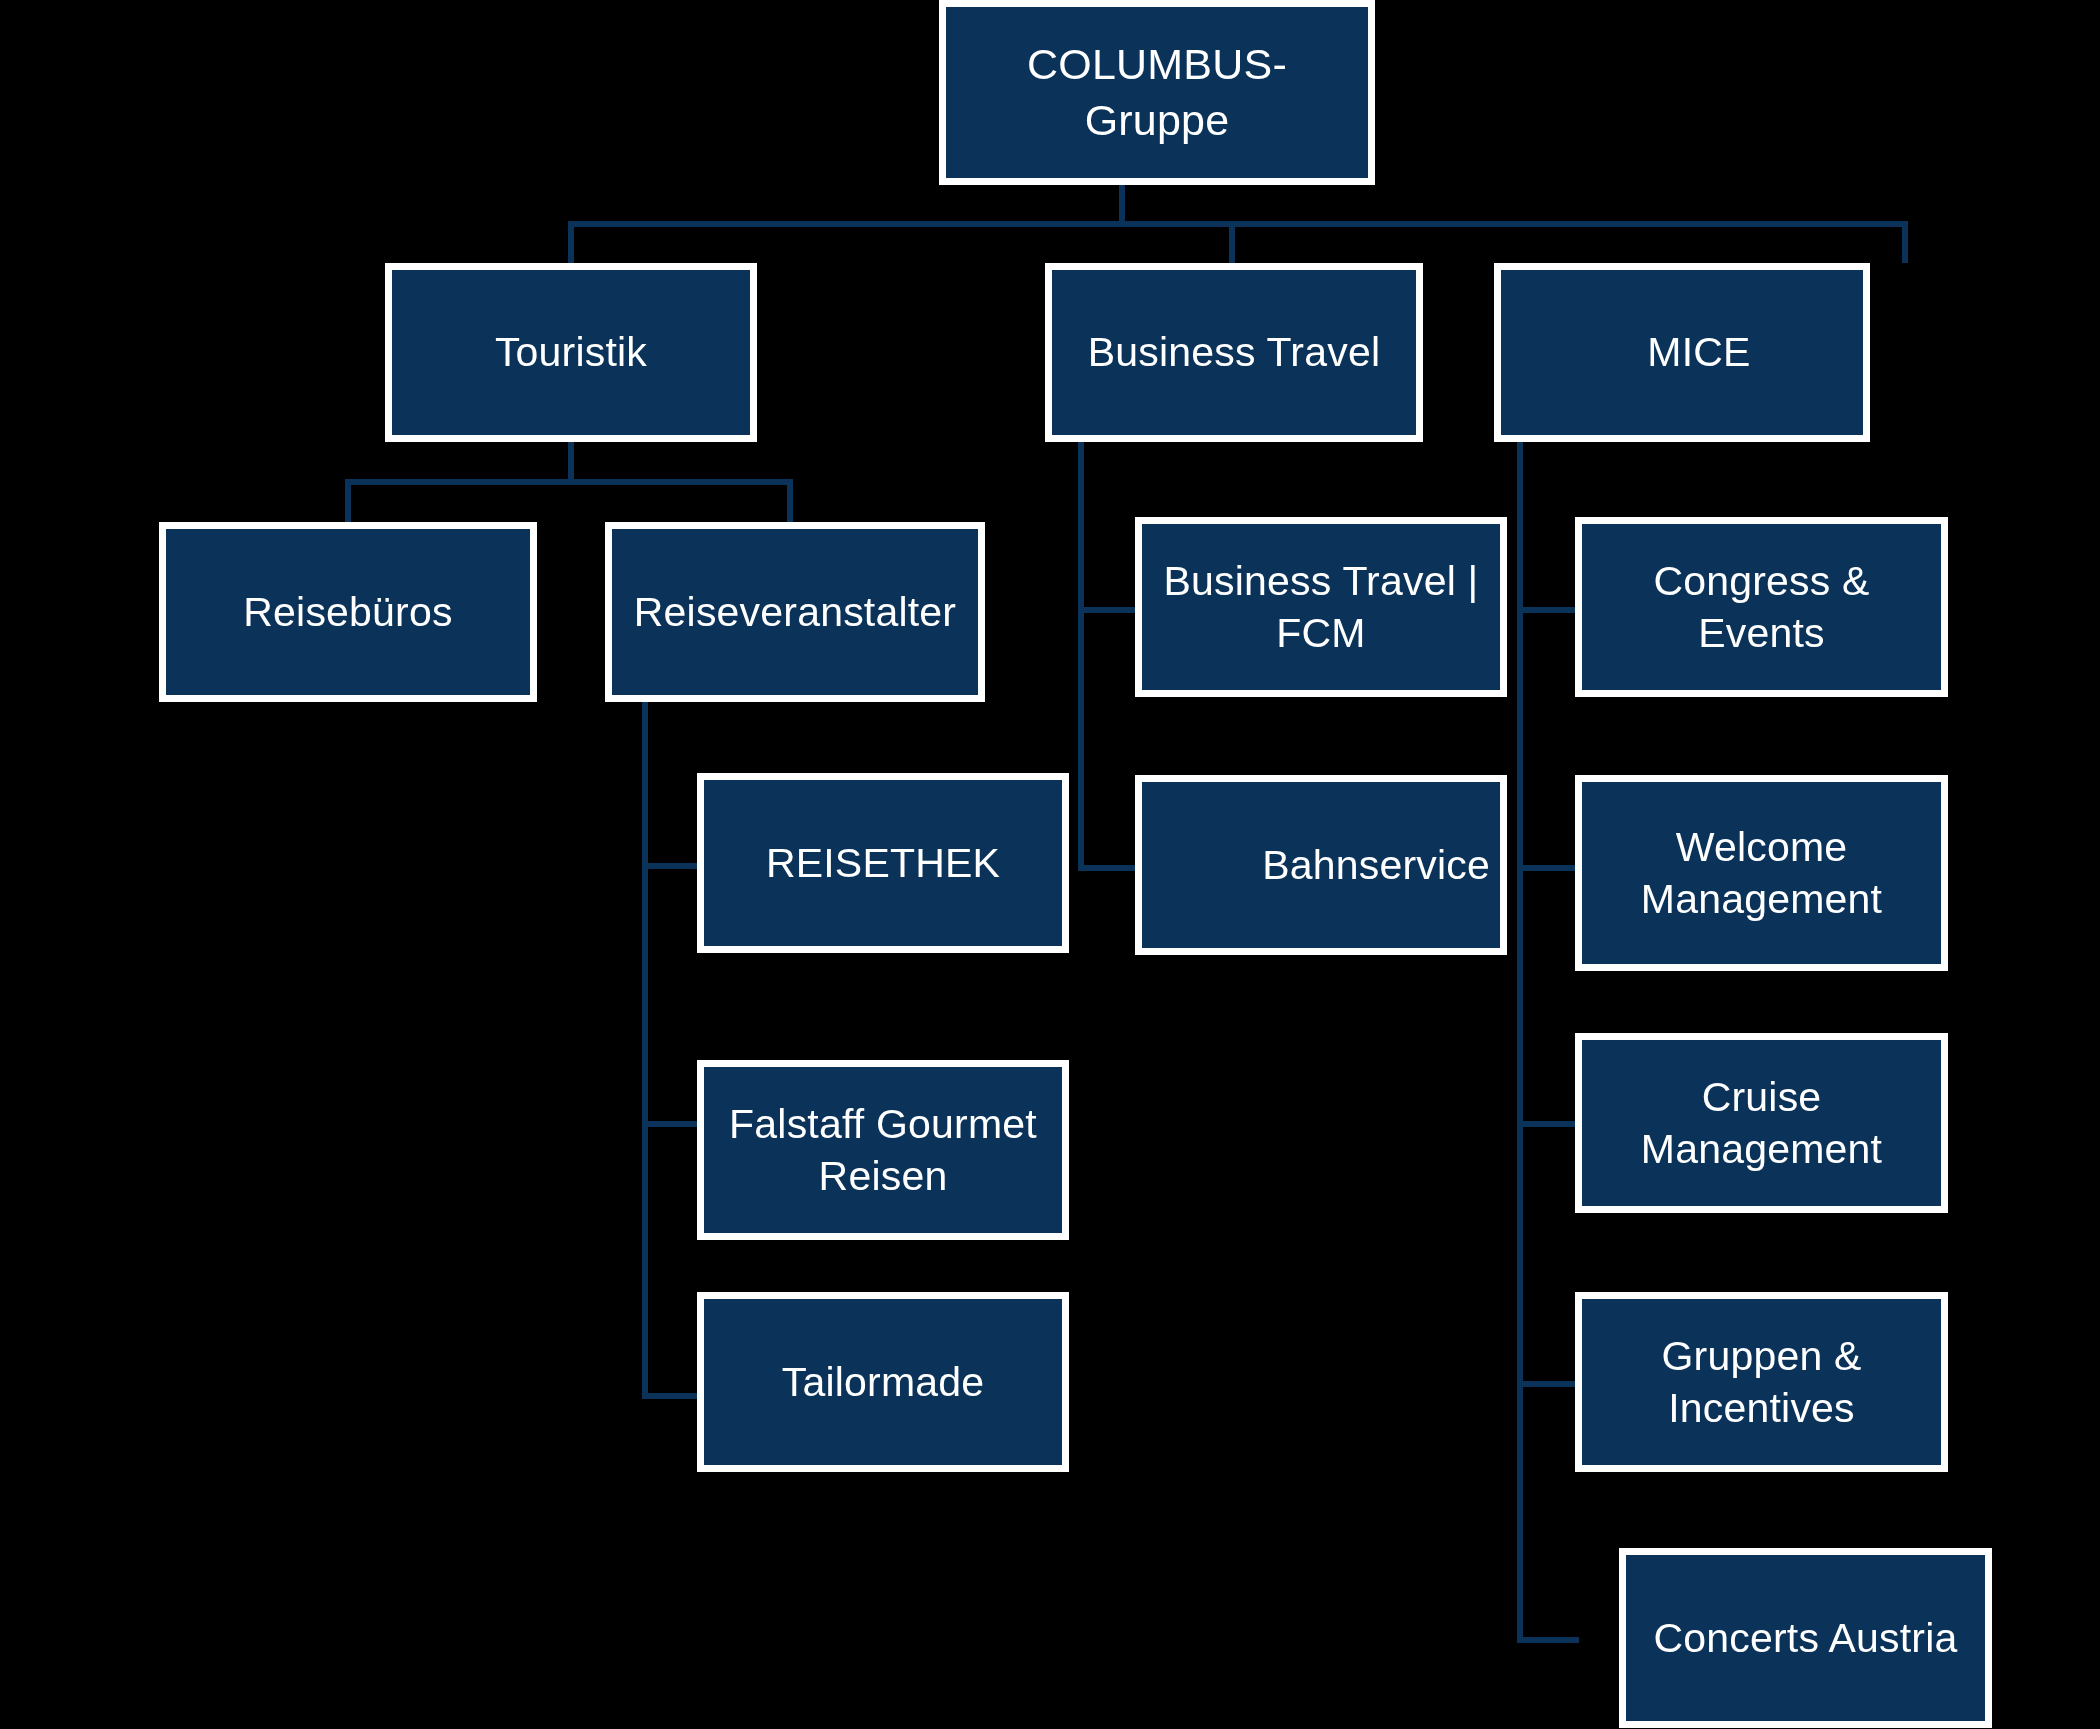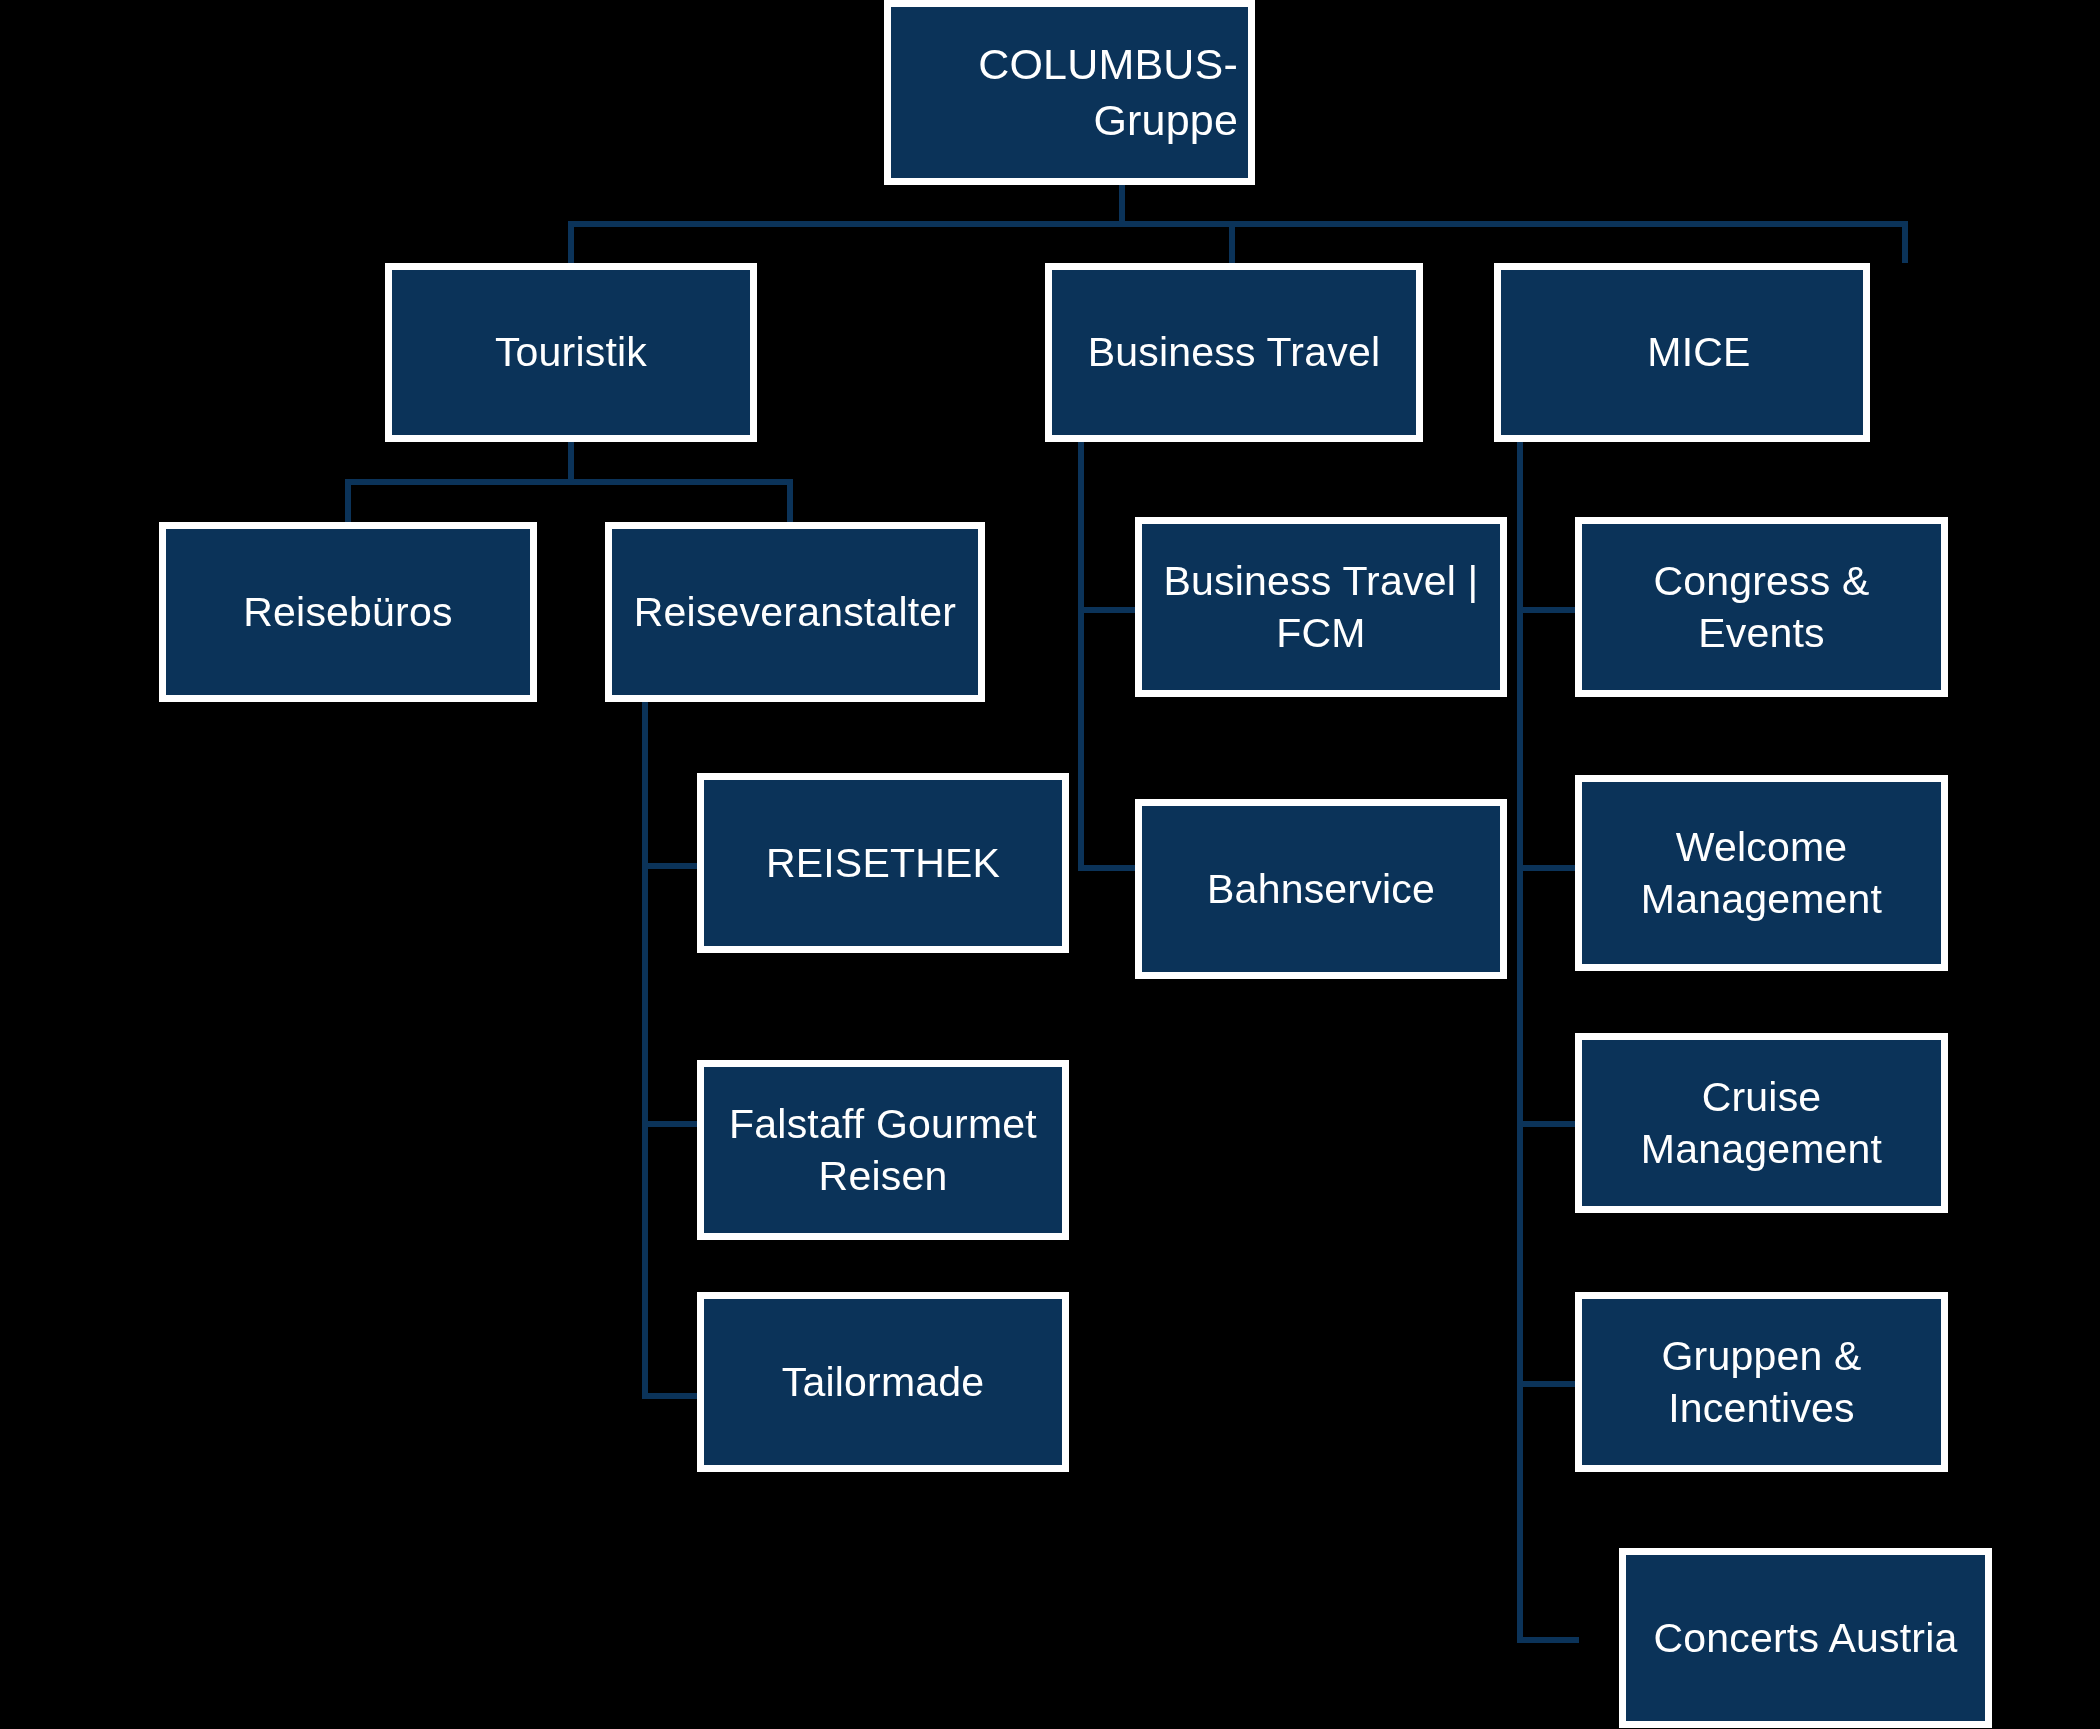--- a/index.html
+++ b/index.html
@@ -71,21 +71,21 @@
   <div class="conn h" style="left:1078px; top:607px; width:62px;"></div>
   <div class="conn h" style="left:1078px; top:865px; width:62px;"></div>
 
   <div class="conn v" style="left:1517px; top:441px; height:1202px;"></div>
   <div class="conn h" style="left:1517px; top:607px; width:62px;"></div>
   <div class="conn h" style="left:1517px; top:865px; width:62px;"></div>
   <div class="conn h" style="left:1517px; top:1121px; width:62px;"></div>
   <div class="conn h" style="left:1517px; top:1381px; width:62px;"></div>
   <div class="conn h" style="left:1517px; top:1637px; width:62px;"></div>
 
-  <div class="node root" style="left:884px; top:0px; width:371px; height:185px;text-align:right;">
+  <div class="node root" style="left:939px; top:0px; width:436px; height:185px;">
     <span>COLUMBUS-Gruppe</span>
   </div>
 
   <div class="node" style="left:385px; top:263px; width:372px; height:179px;">
     <span>Touristik</span>
   </div>
 
   <div class="node" style="left:1045px; top:263px; width:378px; height:179px;">
     <span>Business Travel</span>
   </div>
@@ -111,21 +111,21 @@
   </div>
 
   <div class="node" style="left:697px; top:1292px; width:372px; height:180px;">
     <span>Tailormade</span>
   </div>
 
   <div class="node" style="left:1135px; top:517px; width:372px; height:180px;">
     <span>Business Travel | FCM</span>
   </div>
 
-  <div class="node" style="left:1135px; top:799px; width:372px; height:180px;">
+  <div class="node" style="left:1135px; top:775px; width:372px; height:180px;justify-content:flex-end;">
     <span>Bahnservice</span>
   </div>
 
   <div class="node" style="left:1575px; top:517px; width:373px; height:180px;">
     <span>Congress &amp; Events</span>
   </div>
 
   <div class="node" style="left:1575px; top:775px; width:373px; height:196px;">
     <span>Welcome Management</span>
   </div>

